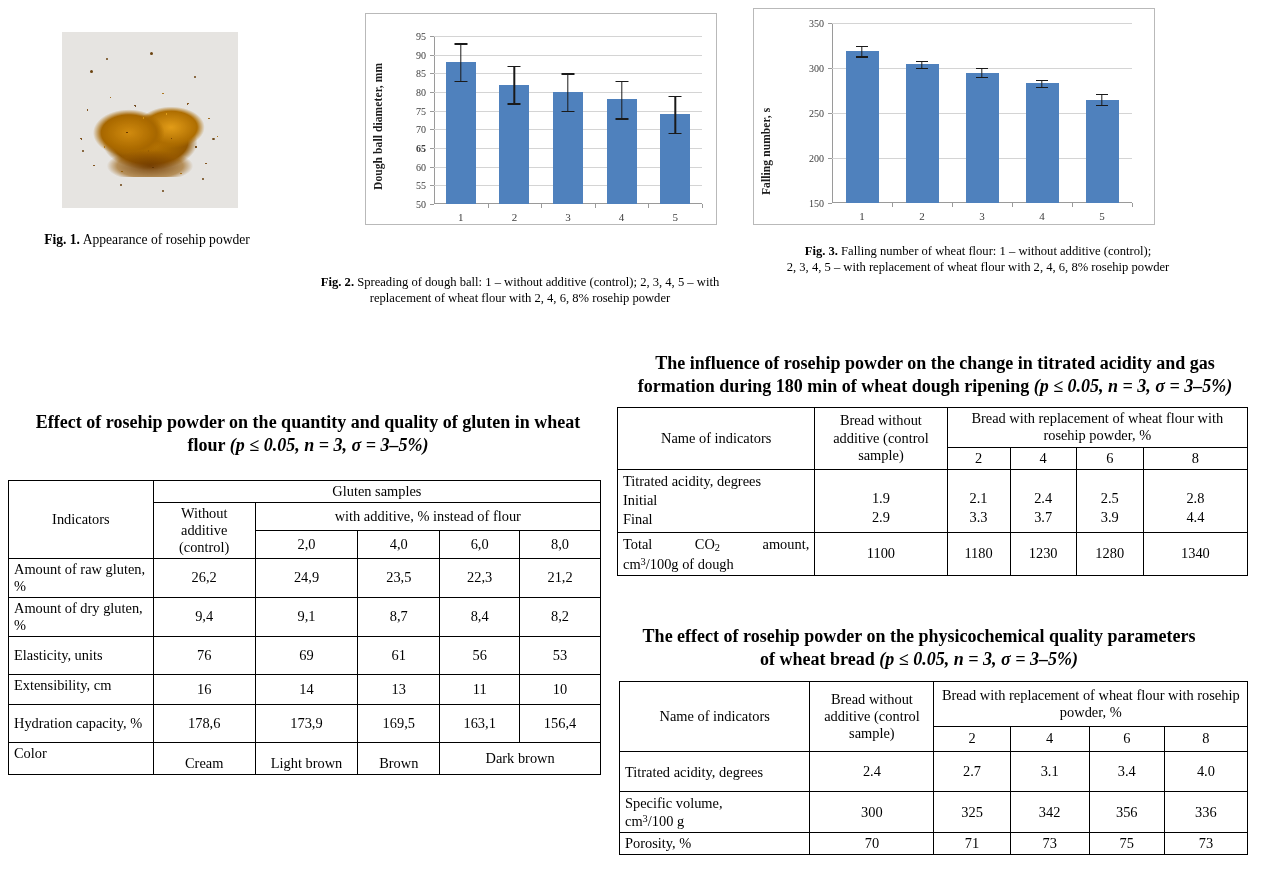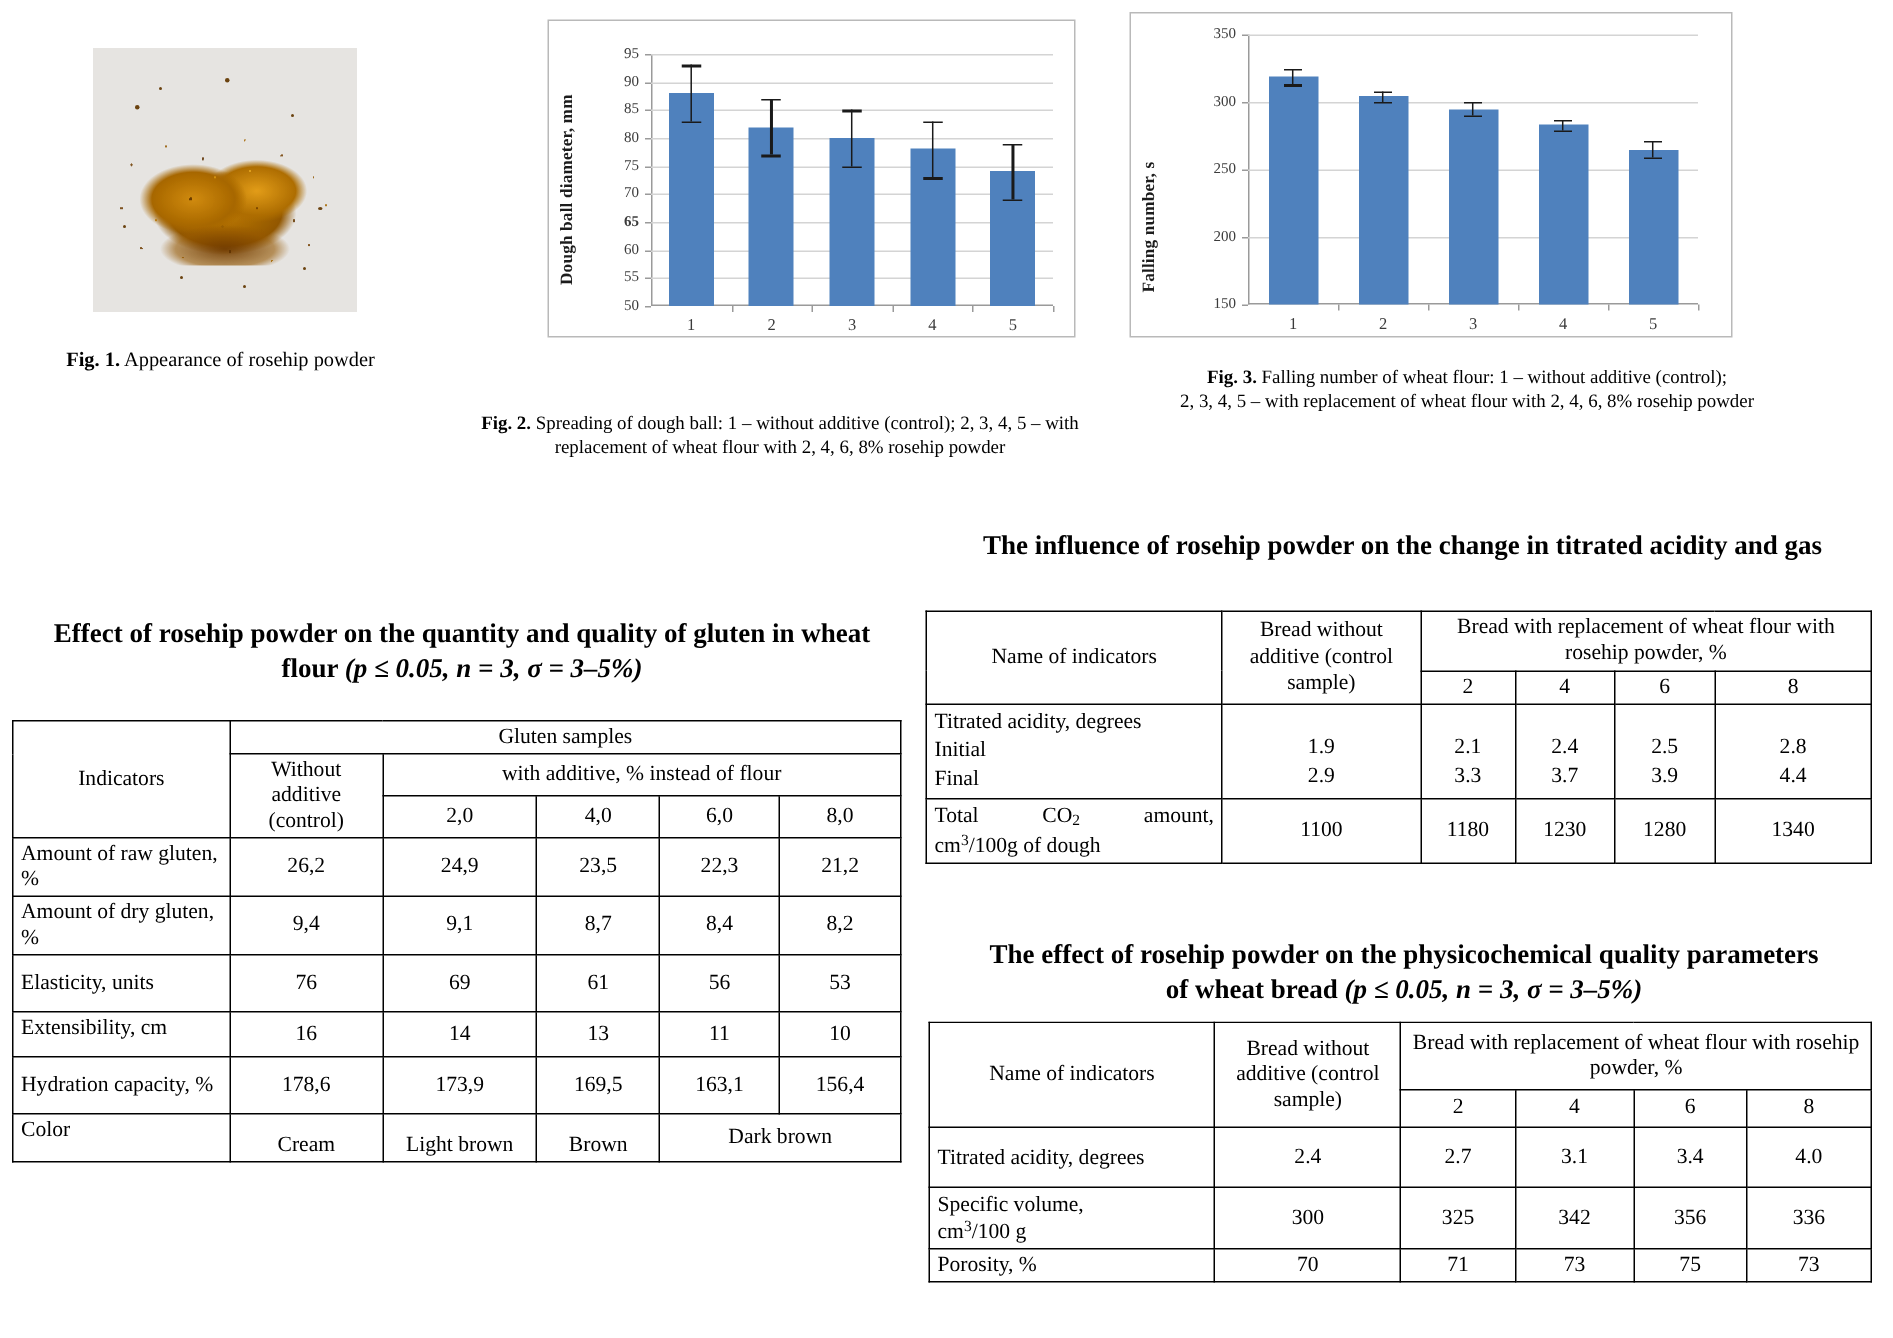--- a/index.html
+++ b/index.html
@@ -334,20 +334,21 @@
       <td class="c" style="vertical-align:bottom;">Cream</td>
       <td class="c" style="vertical-align:bottom;">Light brown</td>
       <td class="c" style="vertical-align:bottom;">Brown</td>
       <td colspan="2" class="c">Dark brown</td>
     </tr>
   </tbody>
     </table>
 
   <div class="tbl-title" style="left:620px;top:352px;width:630px;">
     <div>The influence of rosehip powder on the change in titrated acidity and gas</div>
+    <div><span>formation during 180 min of wheat dough ripening </span><i>(p ≤ 0.05, n = 3, σ = 3–5%)</i></div>
   </div>
 
   <table class="doc" id="t2" style="left:617px;top:407px;width:631px;">
     <tbody>
         <tr>
       <td rowspan="2" class="c" style="width:197px;height:58px;">Name of indicators</td>
       <td rowspan="2" class="c" style="width:132px;line-height:1.2;">Bread without additive (control sample)</td>
       <td colspan="4" class="c" style="line-height:1.2;">Bread with replacement of wheat flour with rosehip powder, %</td>
     </tr>
     <tr>
@@ -390,21 +391,21 @@
       </td>
       <td class="c">1100</td>
       <td class="c">1180</td>
       <td class="c">1230</td>
       <td class="c">1280</td>
       <td class="c">1340</td>
     </tr>
   </tbody>
     </table>
 
-  <div class="tbl-title" style="left:621px;top:625px;width:630px;">
+  <div class="tbl-title" style="left:604px;top:625px;width:630px;">
     <div>The effect of rosehip powder on the physicochemical quality parameters</div>
     <div><span>of wheat bread </span><i> (p ≤ 0.05, n = 3, σ = 3–5%)</i></div>
   </div>
 
   <div class="clip" style="left:0;top:681px;width:1262px;height:211px;">
     <table class="doc" id="t3" style="left:619px;top:0;width:629px;">
       <tbody>
           <tr>
         <td rowspan="2" class="c" style="width:190px;height:70px;">Name of indicators</td>
         <td rowspan="2" class="c" style="width:124px;line-height:1.2;">Bread without additive (control sample)</td>

